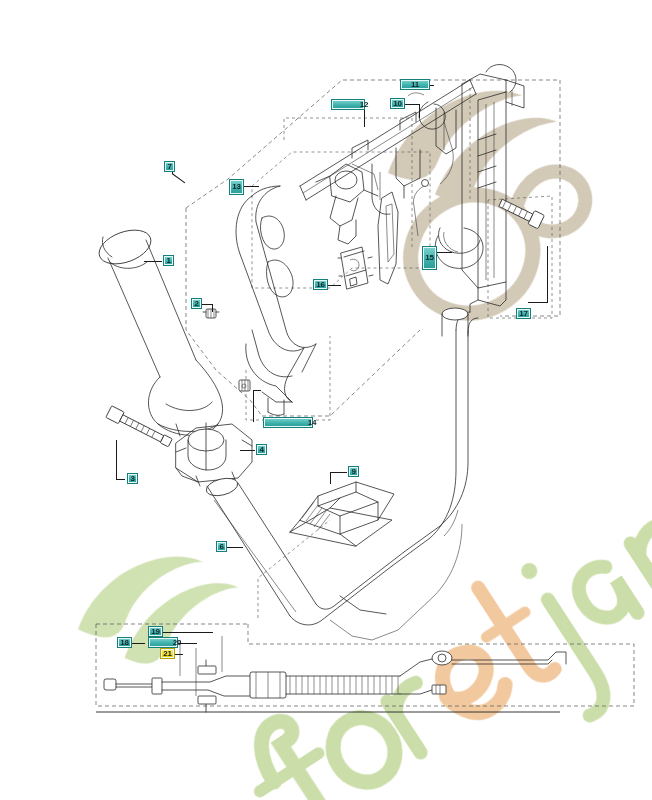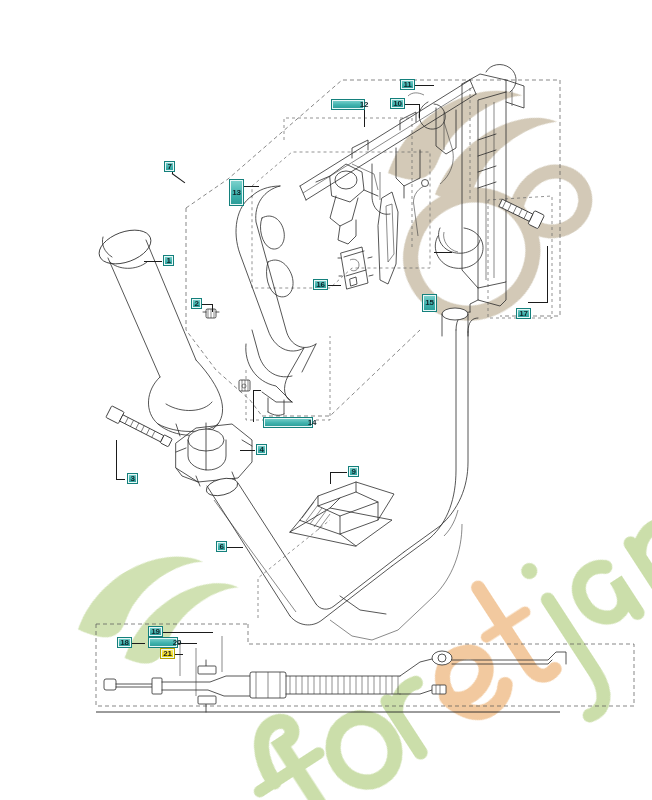--- a/index.html
+++ b/index.html
@@ -428,25 +428,25 @@
 
   <div id="callout-layer">
       <div class="callout teal" style="left: 163px; top: 255px; width: 11px; height: 11px;">1</div>
       <div class="callout teal" style="left: 191px; top: 298px; width: 11px; height: 11px;">2</div>
       <div class="callout teal" style="left: 127px; top: 473px; width: 11px; height: 11px;">3</div>
       <div class="callout teal" style="left: 256px; top: 444px; width: 11px; height: 11px;">4</div>
       <div class="callout teal" style="left: 216px; top: 541px; width: 11px; height: 11px;">6</div>
       <div class="callout teal" style="left: 164px; top: 161px; width: 11px; height: 11px;">7</div>
       <div class="callout teal" style="left: 348px; top: 466px; width: 11px; height: 11px;">9</div>
       <div class="callout teal" style="left: 390px; top: 98px; width: 15px; height: 11px;">10</div>
-      <div class="callout teal" style="left: 400px; top: 79px; width: 15px; height: 11px;">11</div>
+      <div class="callout teal" style="left: 400px; top: 79px; width: 30px; height: 11px;">11</div>
       <div class="callout teal" style="left: 331px; top: 99px; width: 15px; height: 11px; padding-left: 32px;">12</div>
-      <div class="callout teal" style="left: 229px; top: 179px; width: 15px; height: 27px;">13</div>
+      <div class="callout teal" style="left: 229px; top: 179px; width: 15px; height: 16px;">13</div>
       <div class="callout teal" style="left: 263px; top: 417px; width: 36px; height: 11px; padding-left: 48px;">14</div>
-      <div class="callout teal" style="left: 422px; top: 246px; width: 15px; height: 18px; margin-top: 48px;">15</div>
+      <div class="callout teal" style="left: 422px; top: 246px; width: 15px; height: 24px;">15</div>
       <div class="callout teal" style="left: 313px; top: 279px; width: 15px; height: 11px;">16</div>
       <div class="callout teal" style="left: 516px; top: 308px; width: 15px; height: 11px;">17</div>
       <div class="callout teal" style="left: 117px; top: 637px; width: 15px; height: 11px;">18</div>
       <div class="callout teal" style="left: 148px; top: 626px; width: 15px; height: 11px;">19</div>
       <div class="callout teal" style="left: 148px; top: 637px; width: 15px; height: 11px; padding-left: 28px;">20</div>
       <div class="callout yellow" style="left: 148px; top: 648px; width: 15px; height: 11px; margin-left: 12px;">21</div>
     </div>
 
 </div>
 

